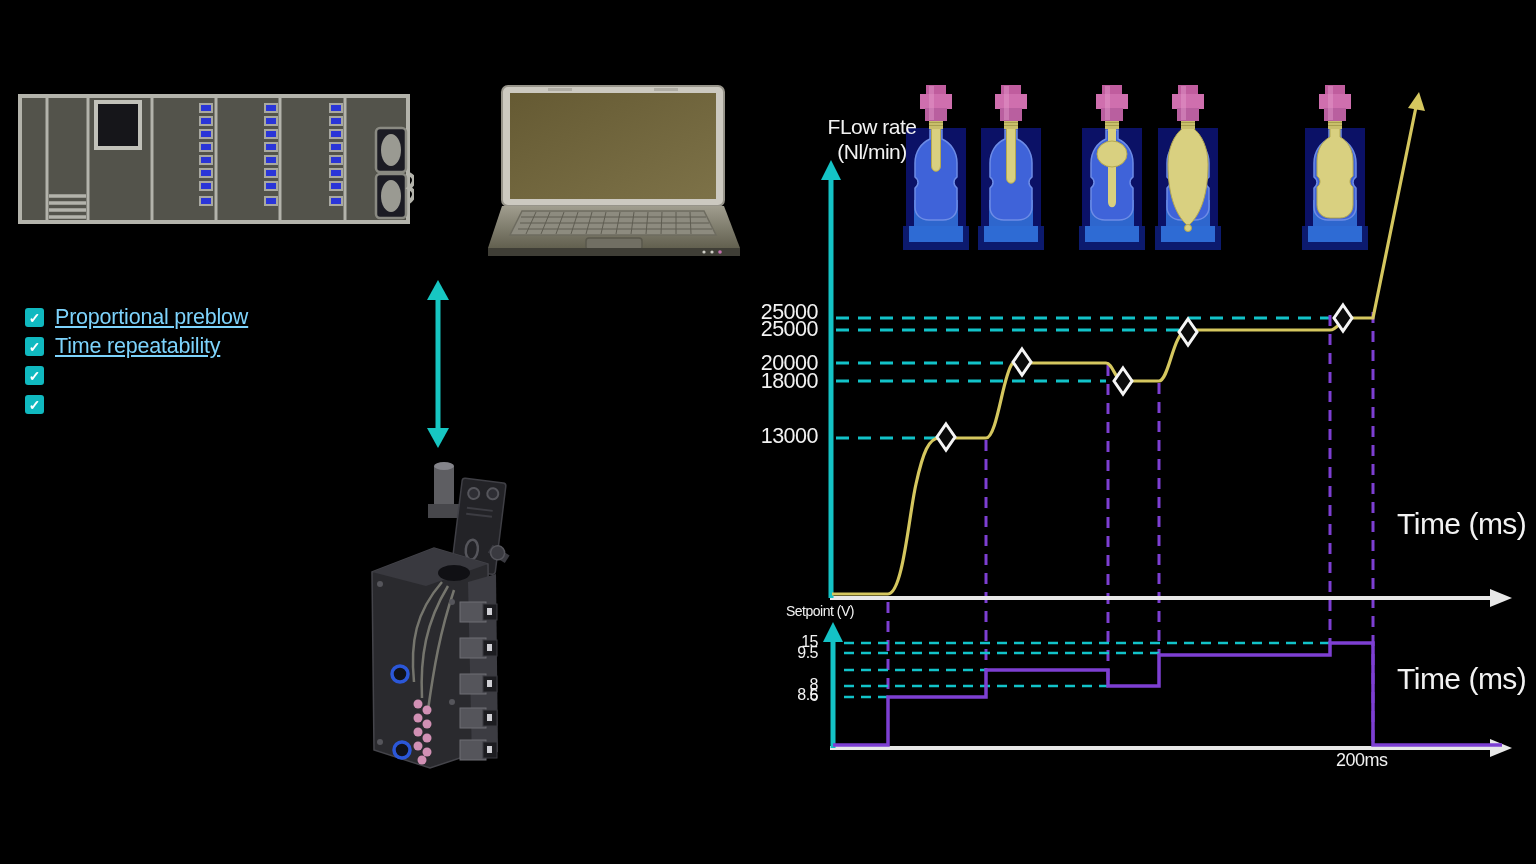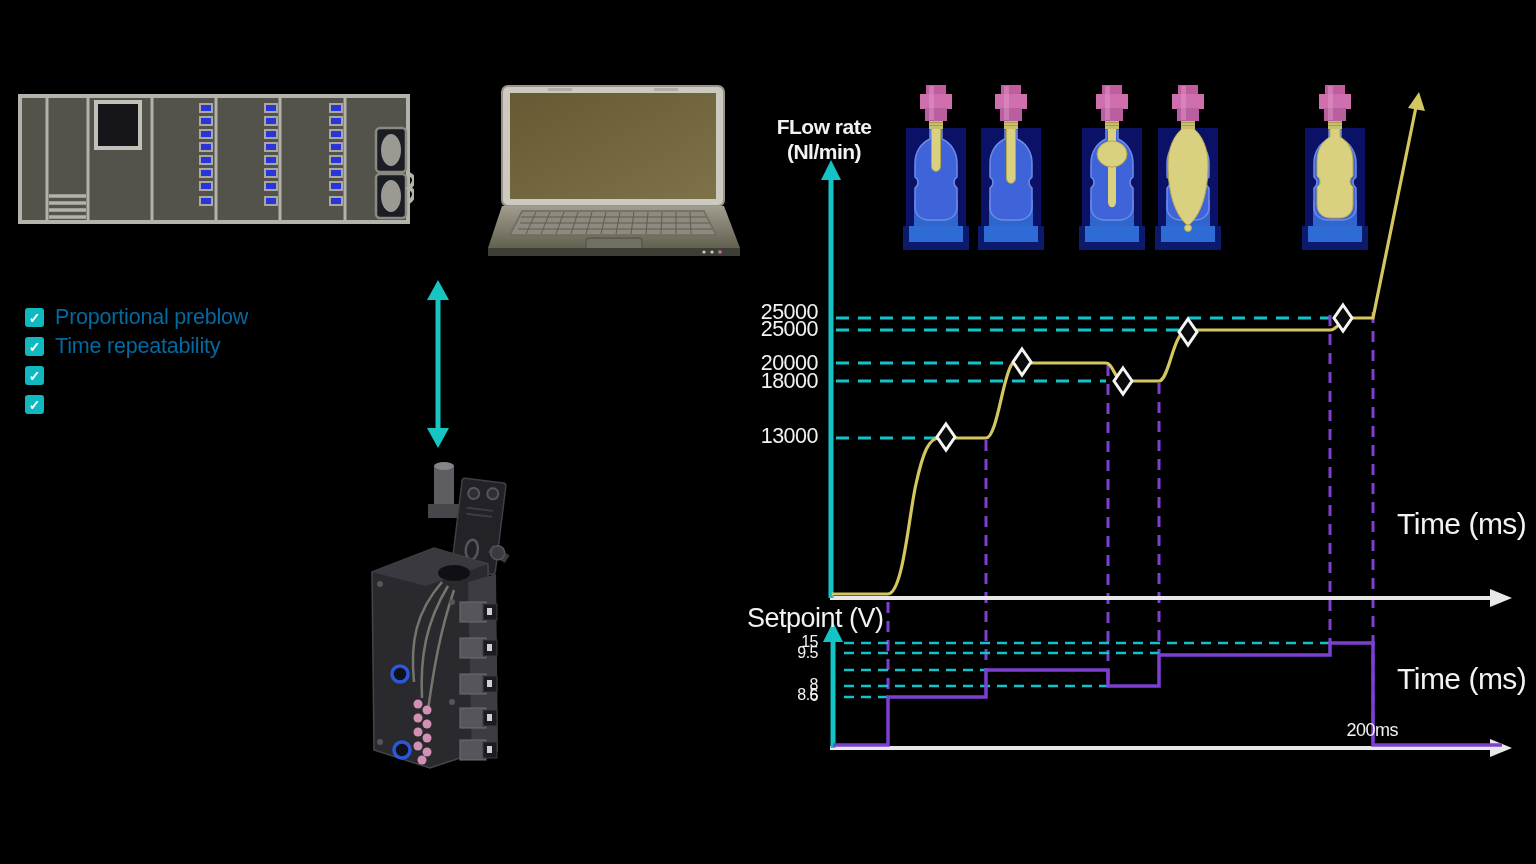--- a/index.html
+++ b/index.html
@@ -5,32 +5,32 @@
   html,body{margin:0;padding:0;background:#000;}
   body{width:1536px;height:864px;position:relative;overflow:hidden;
        font-family:"Liberation Sans", sans-serif;color:#f2f2f2;}
   .abs{position:absolute;}
   
   #checklist{left:25px;top:303px;}
   .check-row{display:flex;align-items:center;gap:11px;height:29px;}
   .checkbox{width:19px;height:19px;background:#10b9c0;border-radius:3px;
             display:flex;align-items:center;justify-content:center;
             color:#fff;font-size:14px;font-weight:bold;flex:0 0 auto;}
-  .check-label{font-size:21.5px;color:#0369a1;letter-spacing:-0.2px;white-space:nowrap;}
+  .check-label{font-size:21.5px;color:#7dd3fc;letter-spacing:-0.2px;white-space:nowrap;text-decoration:underline;}
   
   .chart-label{color:#f2f2f2;letter-spacing:-0.5px;}
-  #flow-ylabel{left:760px;top:114px;width:128px;text-align:center;font-size:21px;line-height:25px;font-weight:bold;}
+  #flow-ylabel{left:808px;top:114px;width:128px;text-align:center;font-size:21px;line-height:25px;}
   .ytick-top{left:740px;width:78px;text-align:right;font-size:21.5px;line-height:20px;}
   #ytt0{top:302px}#ytt1{top:319px}#ytt2{top:353px}#ytt3{top:371px}#ytt4{top:426px}
   #time-top{left:1397px;top:507px;font-size:30px;}
-  #setpoint-label{left:747px;top:603px;font-size:27px;}
+  #setpoint-label{left:786px;top:603px;font-size:14px;}
   .ytick-bottom{left:768px;width:50px;text-align:right;font-size:16px;line-height:14px;}
   #ytb0{top:635px}#ytb1{top:646px}#ytb2{top:688px}#ytb3{top:678px}#ytb4{top:689px}
   #time-bottom{left:1397px;top:662px;font-size:30px;}
-  #ms200{left:1336px;top:720px;width:62px;text-align:right;font-size:18px;}
+  #ms200{left:1336px;top:750px;width:62px;text-align:left;font-size:18px;}
 </style>
 </head>
 <body>
 
 <svg class="abs" style="left:18px;top:92px" width="396" height="134" viewBox="0 0 396 134">
   <rect x="2" y="4" width="388" height="126" fill="#53534b" stroke="#b3b3ab" stroke-width="4"></rect>
   <g stroke="#b3b3ab" stroke-width="3">
     <line x1="29" y1="6" x2="29" y2="128"></line>
       <line x1="70" y1="6" x2="70" y2="128"></line>
     <line x1="134" y1="6" x2="134" y2="128"></line>

